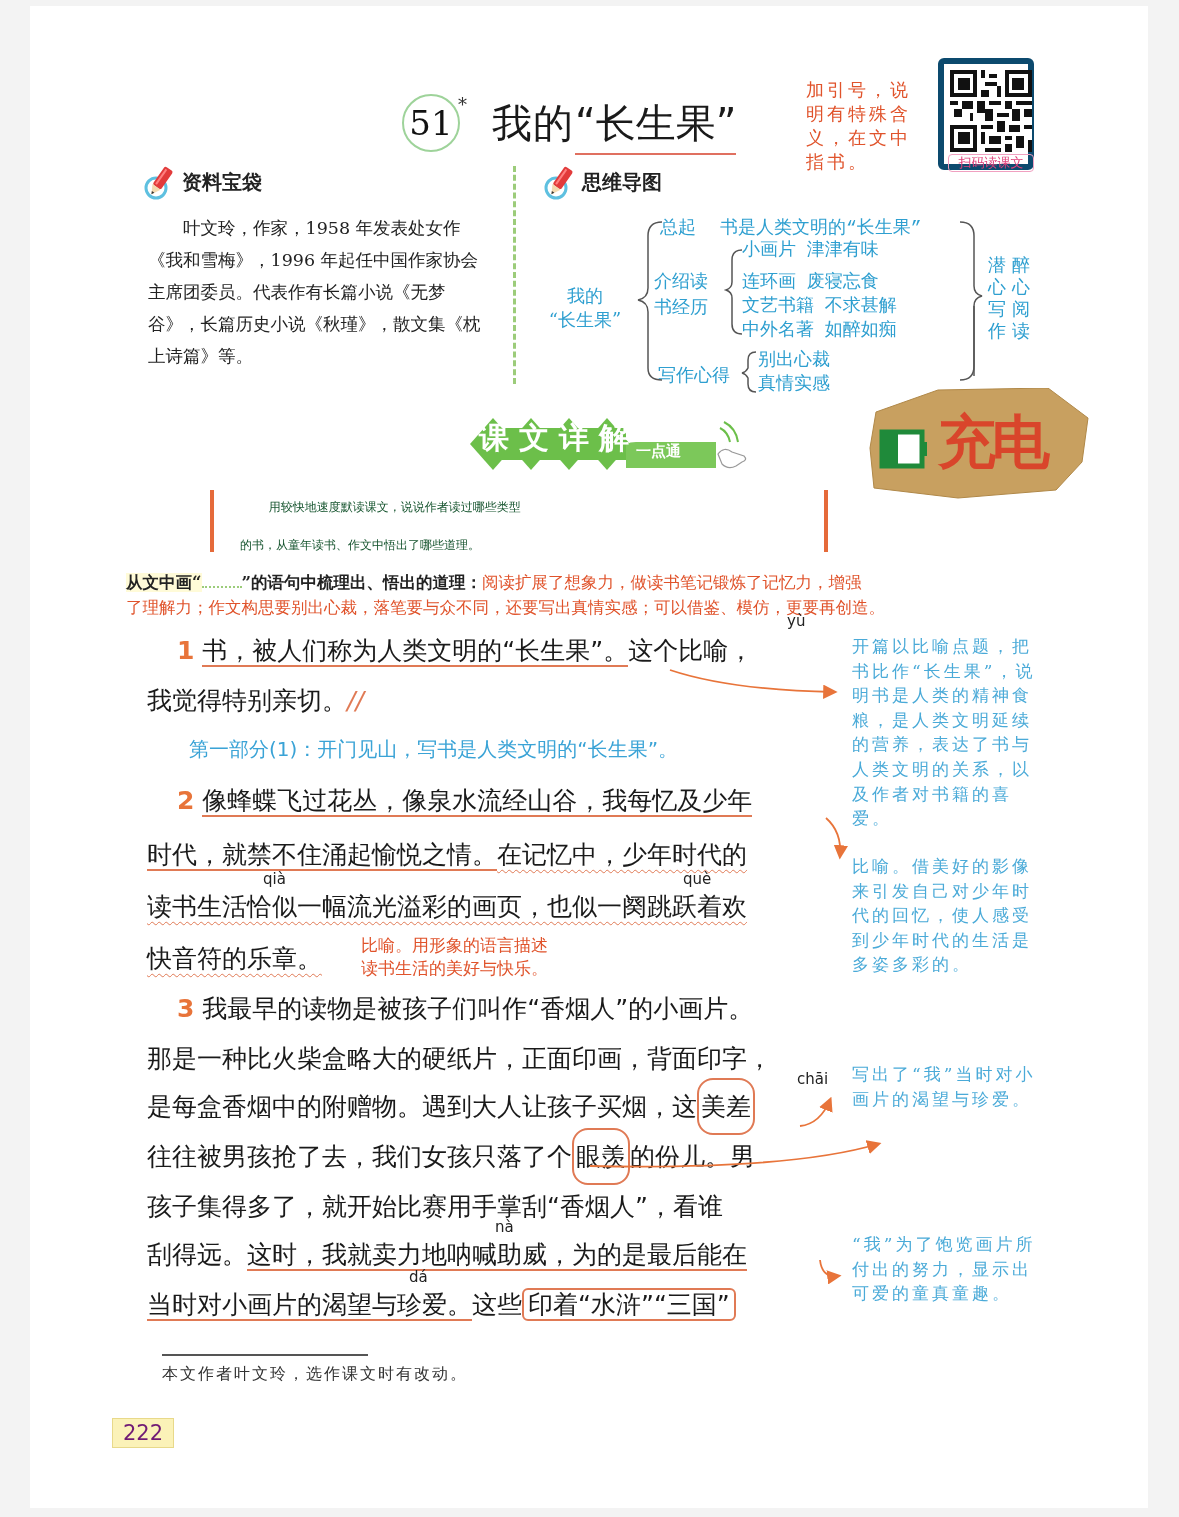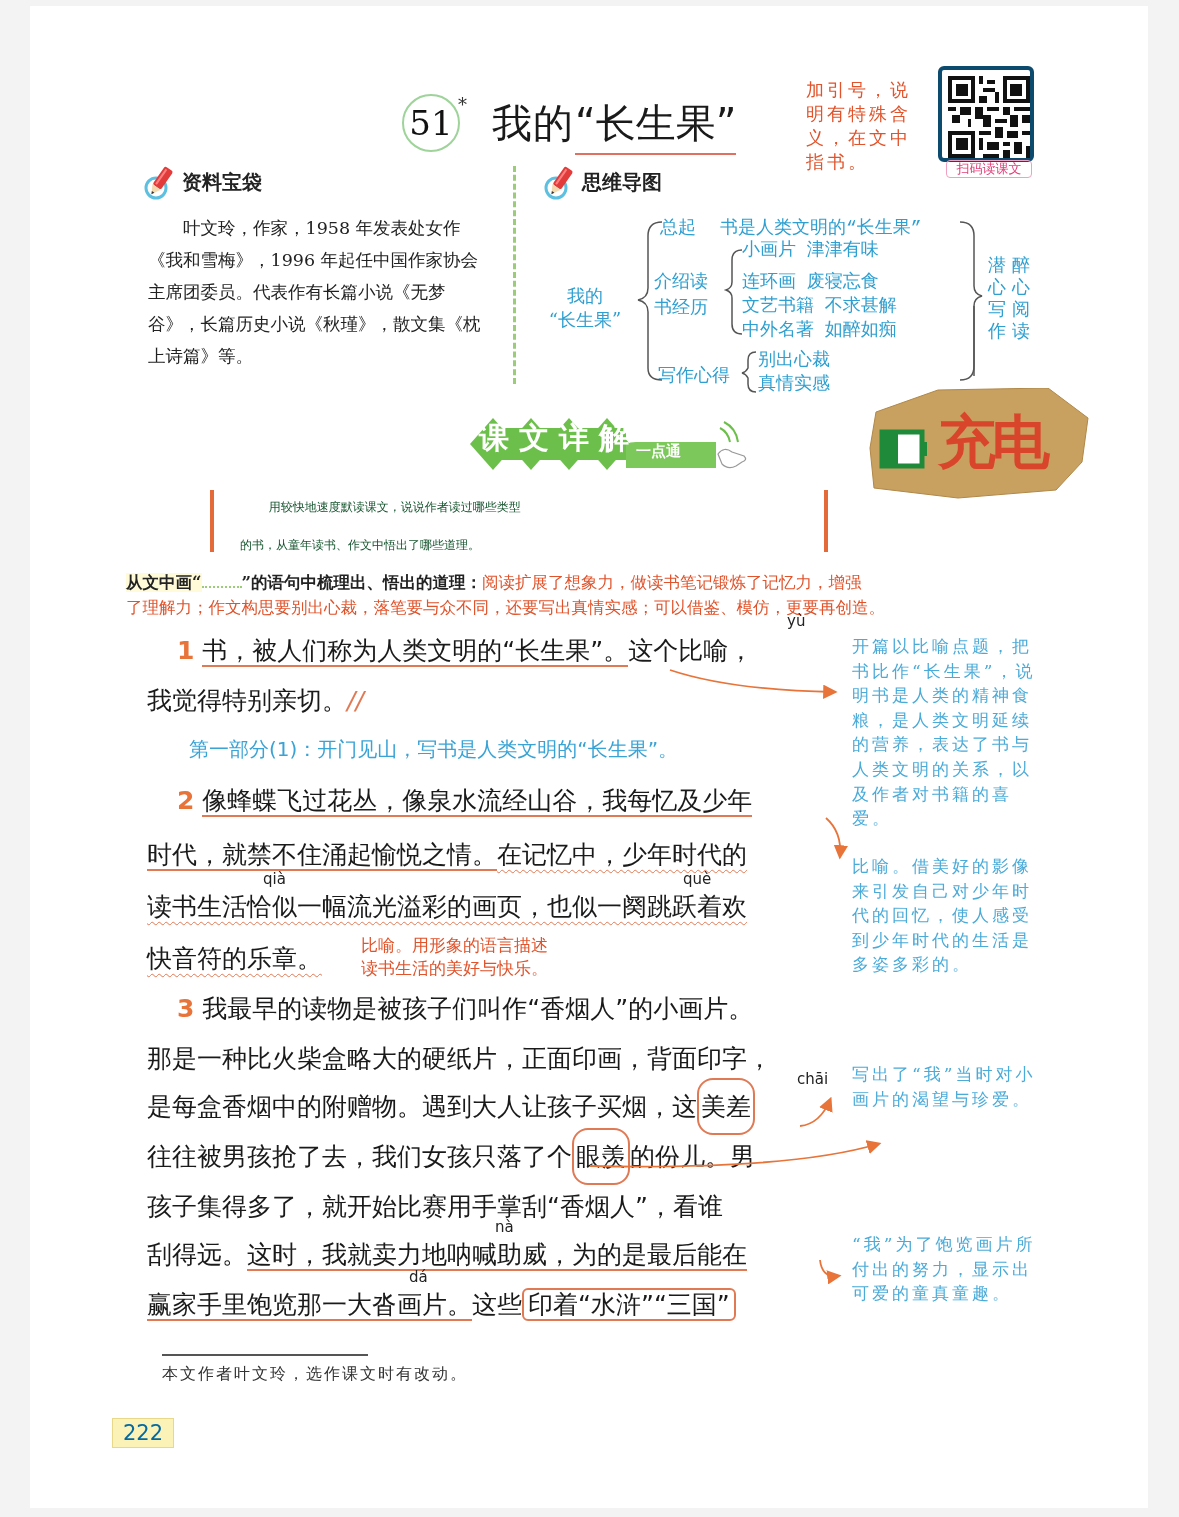--- a/index.html
+++ b/index.html
@@ -10,21 +10,21 @@
 
   
   .lesson-num { left: 372px; top: 88px; width: 58px; height: 58px; border: 2px solid #9ed39a; border-radius: 50%;
     font-family: "DejaVu Serif", serif; font-size: 34px; line-height: 54px; text-align: center; color: #111; }
   .lesson-star { left: 428px; top: 88px; font-size: 18px; color: #333; font-family: "DejaVu Serif", serif; }
   .title-main { left: 462px; top: 90px; font-size: 40px; color: #1a1a1a; font-family: "DejaVu Sans", sans-serif; letter-spacing: 1px; }
   .title-quoted { left: 545px; top: 90px; font-size: 40px; color: #1a1a1a; border-bottom: 2px solid #e07060; padding-bottom: 2px; }
 
   .title-note { left: 776px; top: 72px; width: 118px; font-size: 18px; line-height: 24px; color: #e0532b; letter-spacing: 3px; font-family: "DejaVu Serif", serif; }
 
-  .qr-box { left: 908px; top: 60px; width: 96px; height: 96px; border: 4px solid #0c4a6e; border-radius: 6px; background: #fff; }
+  .qr-box { left: 908px; top: 52px; width: 96px; height: 112px; border: 6px solid #0c4a6e; border-radius: 6px; background: #fff; }
   .qr-code { left: 6px; top: 6px; width: 82px; height: 82px; }
   .qr-label { left: 4px; top: 90px; width: 86px; height: 18px; border: 1px solid #f0a0c0; border-radius: 4px;
     font-size: 13px; line-height: 16px; text-align: center; color: #e0407a; }
 
   
   .sec-head { display: flex; align-items: center; gap: 4px; }
   .sec-head .label { font-size: 20px; font-weight: bold; color: #222; }
   .pencil { width: 36px; height: 36px; position: relative; }
 
   .info-body { left: 118px; top: 206px; width: 342px; font-size: 17.5px; line-height: 32px; color: #222; text-indent: 2em; font-family: "DejaVu Serif", serif; }
@@ -56,21 +56,21 @@
   .part-summary { font-size: 20px; color: #3aa3d6; }
   .red-note { color: #e0532b; font-size: 17px; line-height: 23px; font-family: "DejaVu Serif", serif; }
   .circled { border: 2px solid #e07a55; border-radius: 16px; padding: 12px 2px; }
   .boxed { border: 2px solid #e07a55; border-radius: 6px; padding: 0 4px; }
 
   .side-note { width: 186px; font-size: 17px; line-height: 24.6px; color: #4aaad8; letter-spacing: 3px; font-family: "DejaVu Serif", serif; }
 
   .footnote-rule { left: 132px; top: 1348px; width: 206px; height: 0; border-top: 2px solid #555; }
   .footnote { left: 132px; top: 1358px; font-size: 16px; color: #333; letter-spacing: 2px; font-family: Liberation Sans, sans-serif; }
   .page-no { left: 82px; top: 1412px; width: 62px; height: 30px; background: #fbf2b8; border: 1px solid #e8d98a;
-    font-size: 21px; line-height: 28px; text-align: center; color: #0369a1; }
+    font-size: 21px; line-height: 28px; text-align: center; color: #701a75; }
   svg.overlay { position: absolute; left: 0; top: 0; pointer-events: none; }
 </style>
 </head>
 <body>
 
 <div class="page">
 
   <div class="abs lesson-num">51</div>
   <div class="abs lesson-star">*</div>
   <div class="abs title-main">我的</div>
@@ -284,21 +284,21 @@
     <div class="line" style="left:0; top:506px;">
       <span>往往被男孩抢了去，我们女孩只落了个</span><span class="circled">眼羡</span><span>的份儿。男</span>
     </div>
     <div class="line" style="left:0; top:556px;">孩子集得多了，就开始比赛用手掌刮“香烟人”，看谁</div>
     <div class="pinyin" style="left:348px; top:584px;">nà</div>
     <div class="line" style="left:0; top:604px;">
       <span>刮得远。</span><span class="ul-solid">这时，我就卖力地呐喊助威，为的是最后能在</span>
     </div>
     <div class="pinyin" style="left:262px; top:634px;">dá</div>
     <div class="line" style="left:0; top:654px;">
-      <span class="ul-solid">赢家手里饱览那一大沓画片。</span><span>这些</span><span class="boxed">印着“水浒”“三国”</span>
+      <span class="ul-solid">当时对小画片的渴望与珍爱。</span><span>这些</span><span class="boxed">印着“水浒”“三国”</span>
     </div>
   </div>
 
   <div class="abs side-note" style="left:822px; top:628px;">开篇以比喻点题，把书比作“长生果”，说明书是人类的精神食粮，是人类文明延续的营养，表达了书与人类文明的关系，以及作者对书籍的喜爱。</div>
   <div class="abs side-note" style="left:822px; top:848px;">比喻。借美好的影像来引发自己对少年时代的回忆，使人感受到少年时代的生活是多姿多彩的。</div>
   <div class="abs side-note" style="left:822px; top:1056px;">写出了“我”当时对小画片的渴望与珍爱。</div>
   <div class="abs side-note" style="left:822px; top:1226px;">“我”为了饱览画片所付出的努力，显示出可爱的童真童趣。</div>
 
   <svg class="overlay" width="1118" height="1502">
     <defs>

